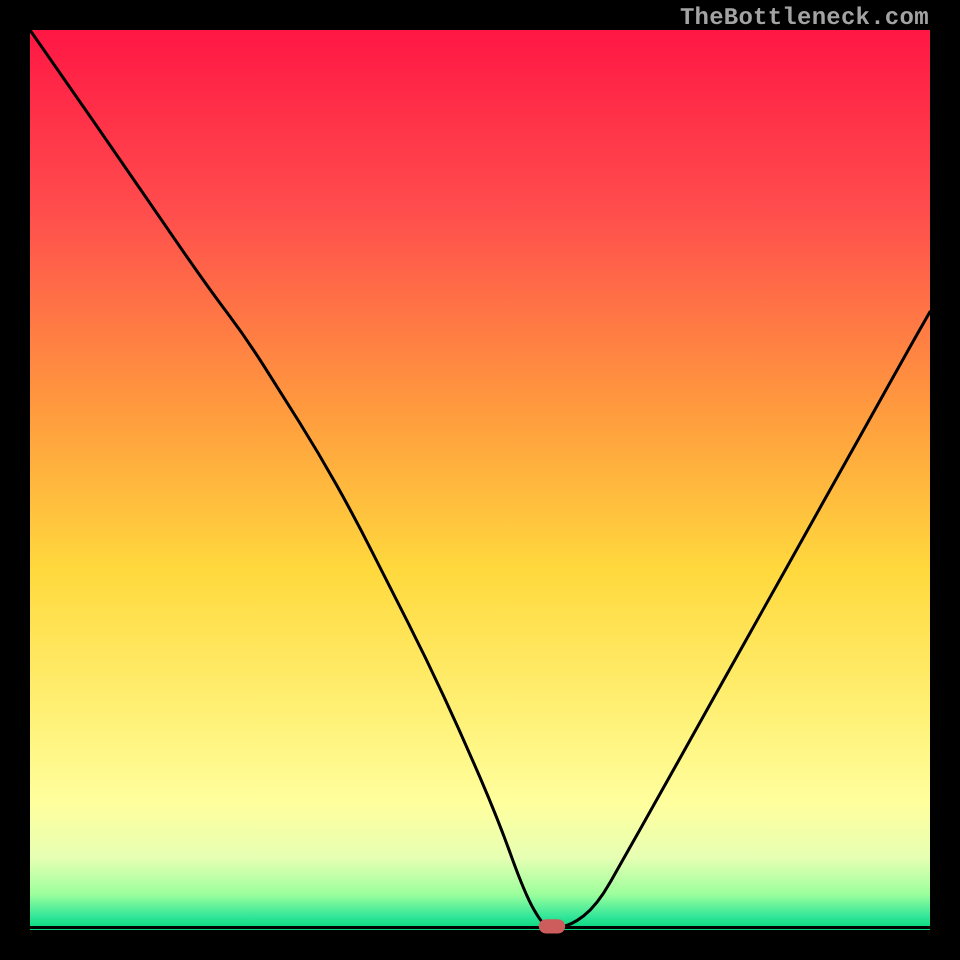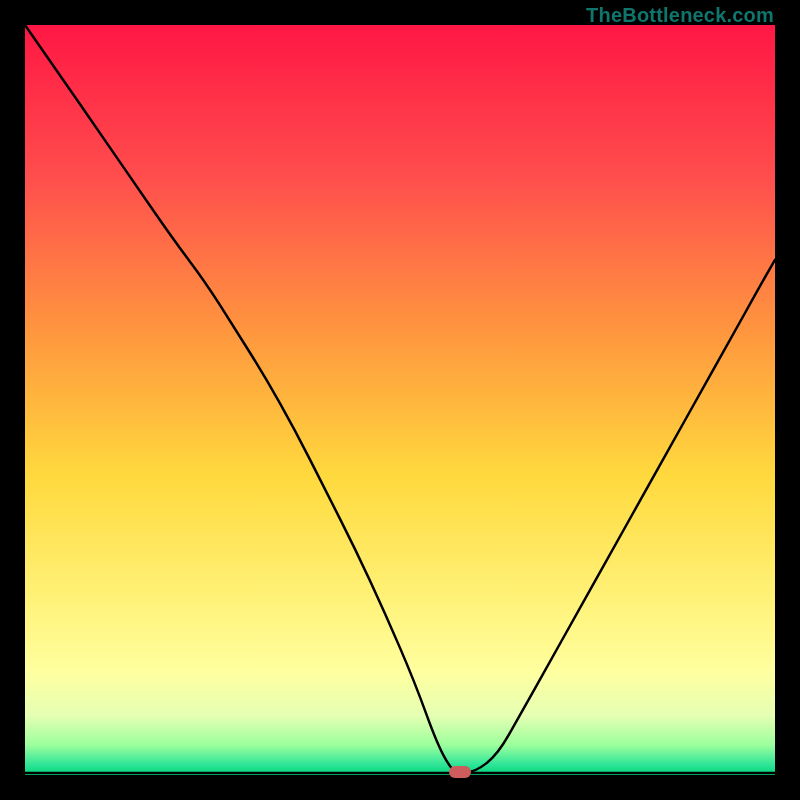--- a/index.html
+++ b/index.html
@@ -34,24 +34,24 @@
     position: absolute;
     left: 0;
     top: 0;
     width: 750px;
     height: 750px;
   }
   .watermark {
     position: absolute;
     top: 4px;
     right: 26px;
-    font-family: Liberation Sans, sans-serif;
+    font-family: Liberation Mono, monospace;
     font-size: 20px;
     font-weight: 600;
-    color: #0f766e;
+    color: #a3a3a3;
     letter-spacing: 0.2px;
     margin-left: 23px;
   }
   .marker {
     position: absolute;
     width: 22px;
     height: 12px;
     border-radius: 6px;
     transform: translate(-50%, -50%);
   }

